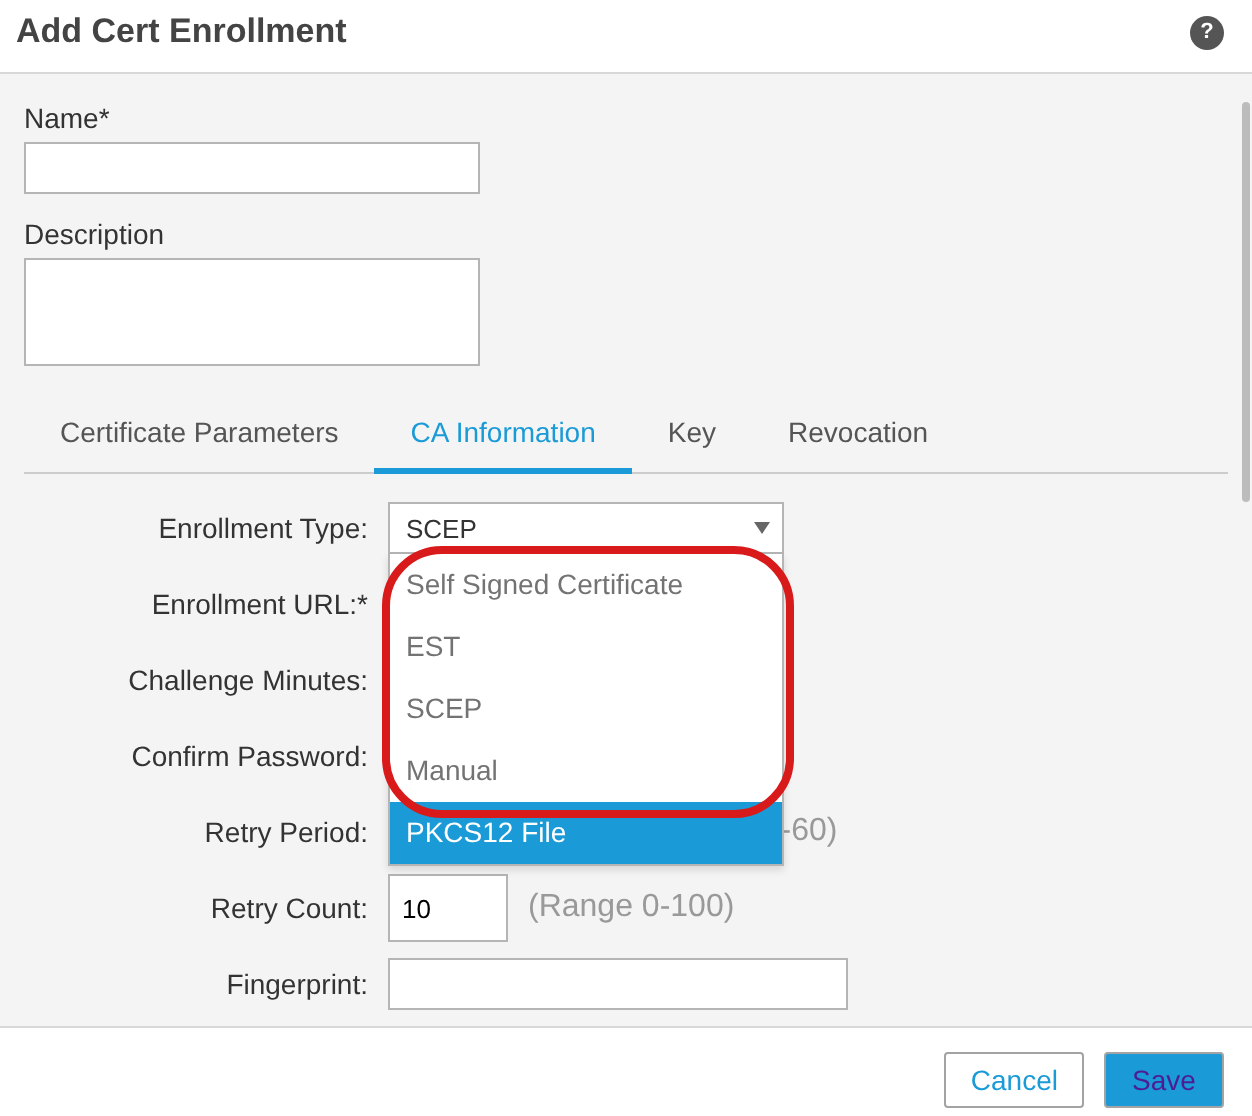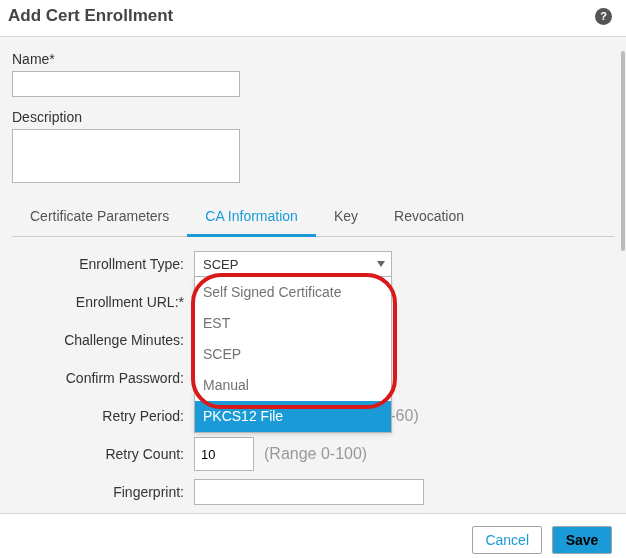--- a/index.html
+++ b/index.html
@@ -210,22 +210,21 @@
     border: 1px solid #a3a3a3;
     background: #fff;
     color: #1a9bd7;
     font-size: 14px;
     border-radius: 2px;
     cursor: pointer;
     padding: 0 12px;
   }
   .btn.primary {
     background: #1a9bd7;
-    color: #000000;
-    font-weight: bold;
+    color: #4c1d95;
   }
 </style>
 </head>
 <body>
 
 <div class="dialog-header">
   <div class="dialog-title">Add Cert Enrollment</div>
   <div class="help-icon">?</div>
 </div>
 

